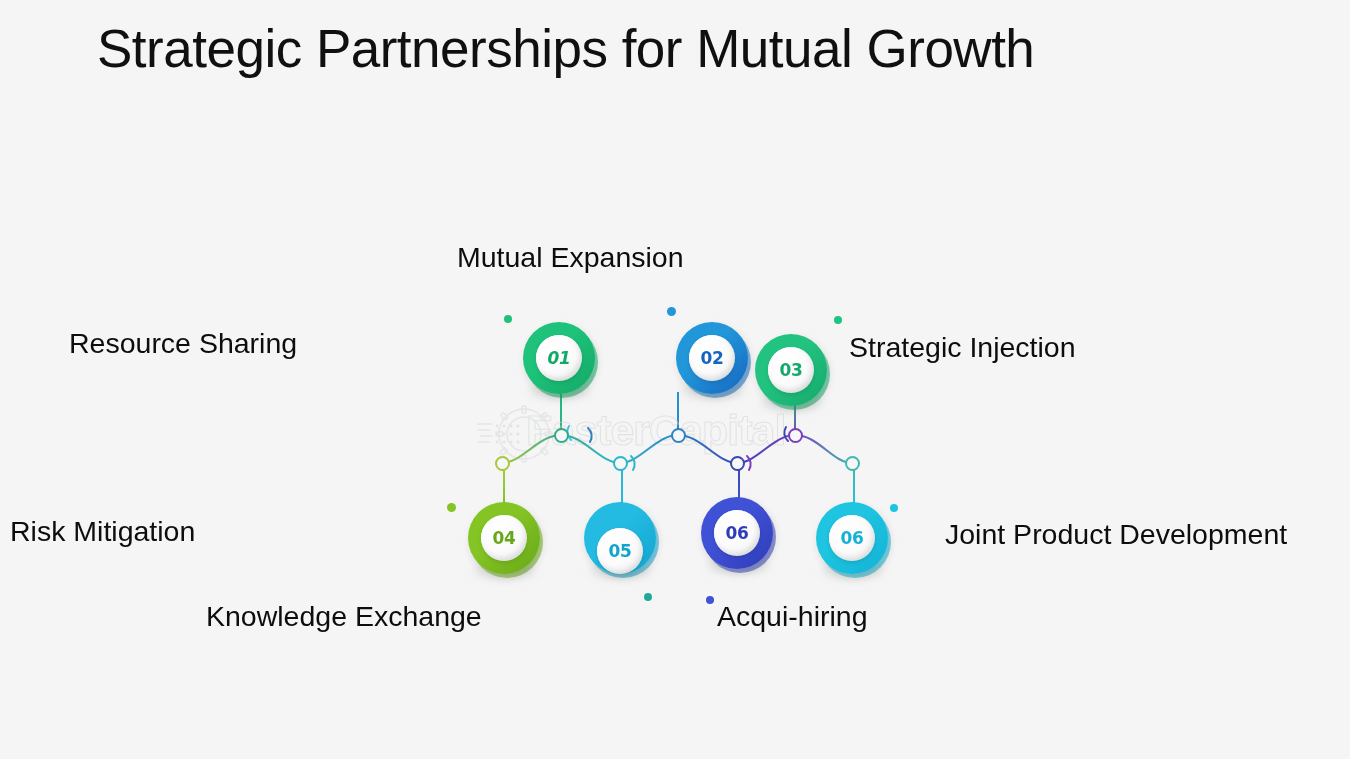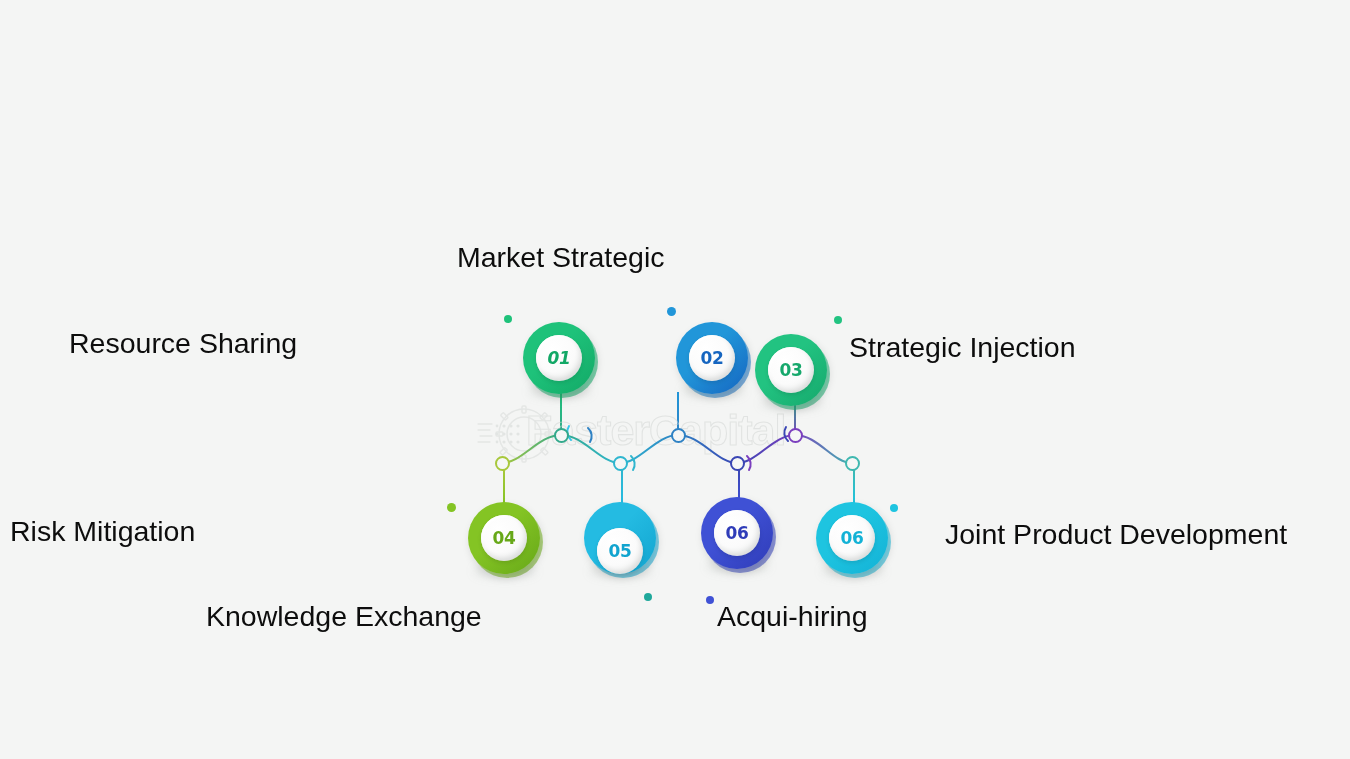--- a/index.html
+++ b/index.html
@@ -137,20 +137,21 @@
     -webkit-text-stroke:1.1px #d3d6d4;
     white-space:nowrap;
   }
   svg { display:block; overflow:visible; }
 </style>
 </head>
 <body style="background: rgb(244, 245, 244);">
 
 <div id="stage" style="background: rgb(244, 245, 244);">
 
+  <div class="title">Strategic Partnerships for Mutual Growth</div>
 
   <div class="wm">
     <svg width="380" height="60" viewBox="0 0 380 60">
       <g stroke="#d8dbd9" stroke-width="1.5" fill="none">
         <circle cx="46" cy="30" r="25"></circle>
         <circle cx="46" cy="30" r="17"></circle>
         <g>
           <rect x="44" y="2" width="4" height="7" rx="1"></rect>
           <rect x="44" y="51" width="4" height="7" rx="1"></rect>
           <rect x="18" y="28" width="7" height="4" rx="1"></rect>
@@ -302,21 +303,21 @@
       </div>
       <div class="node" style="left: 816px; top: 502px; z-index: 8;">
         <div class="shadow"></div>
         <div class="ring" style="background: linear-gradient(135deg, rgb(30, 196, 224) 0%, rgb(30, 196, 224) 42%, rgb(19, 178, 214) 100%); box-shadow: rgba(0, 0, 0, 0.13) 2px 4px 8px;"></div>
         <div class="inner">
           <span class="num" style="color: rgb(19, 178, 214);">06</span>
         </div>
       </div>
     </div>
   <div id="labels">
-      <div class="label" style="left: 457px; top: 242px;">Market Strategic</div>
+      <div class="label" style="left: 457px; top: 242px;">Mutual Expansion</div>
       <div class="label" style="left: 69px; top: 328px;">Resource Sharing</div>
       <div class="label" style="left: 849px; top: 332px;">Strategic Injection</div>
       <div class="label" style="left: 10px; top: 516px;">Risk Mitigation</div>
       <div class="label" style="left: 925px; top: 519px; margin-left: 20px;">Joint Product Development</div>
       <div class="label" style="left: 206px; top: 601px;">Knowledge Exchange</div>
       <div class="label" style="left: 717px; top: 601px;">Acqui-hiring</div>
     </div>
 
 </div>
 

